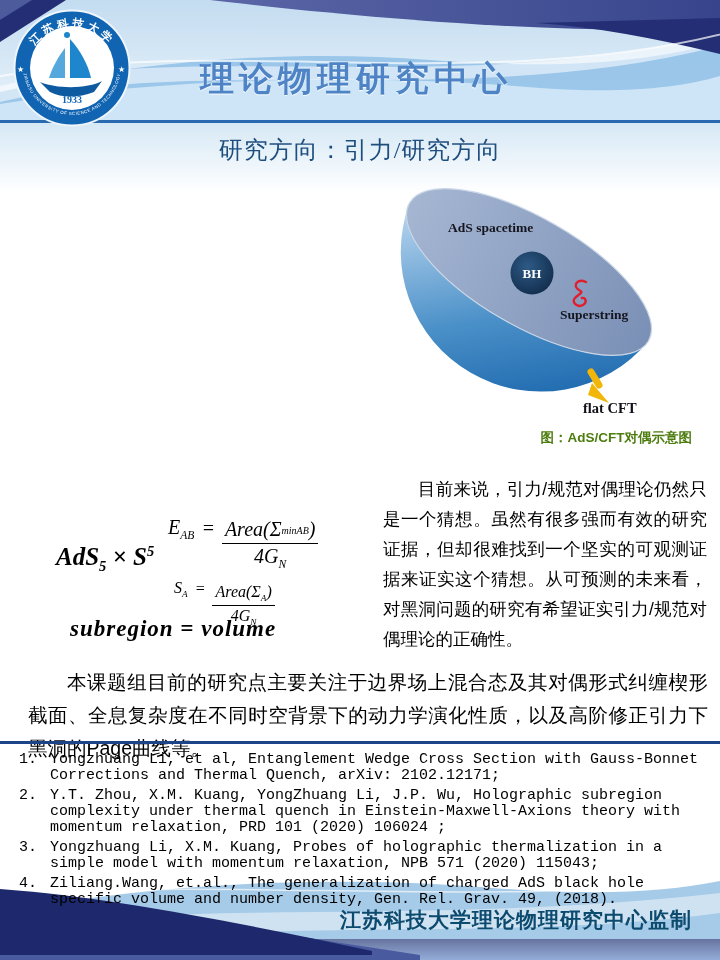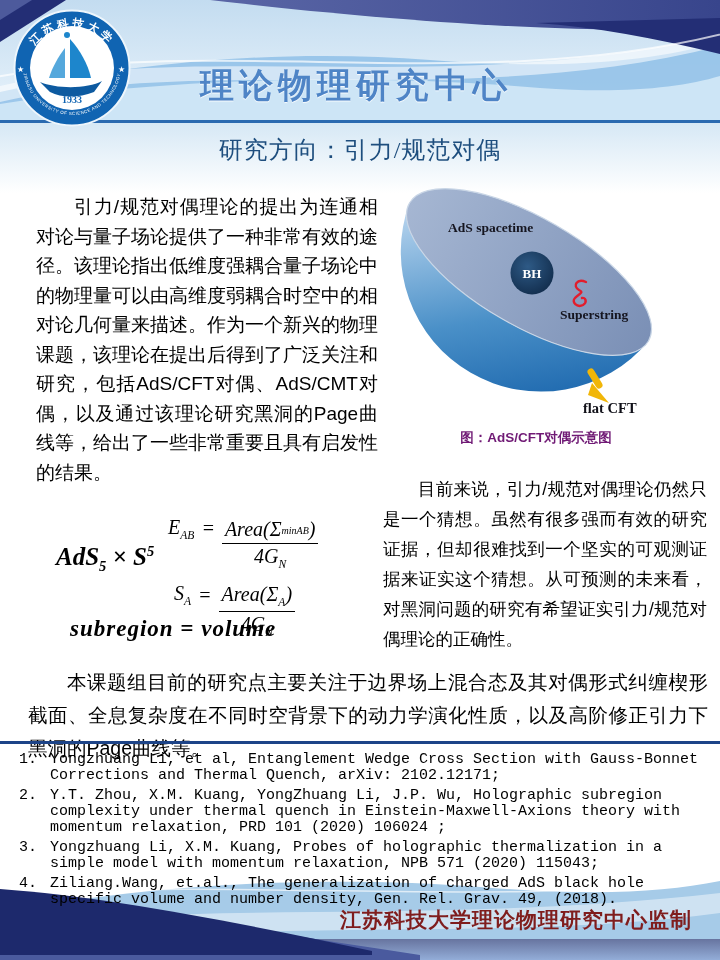--- a/index.html
+++ b/index.html
@@ -3,63 +3,63 @@
 <meta charset="utf-8">
 <style>
   html,body{margin:0;padding:0;background:#888;}
   .poster{position:relative;width:720px;height:960px;overflow:hidden;background:#ffffff;
           font-family:"Liberation Sans",sans-serif;color:#000;}
   .abs{position:absolute;}
   p{margin:0;}
 
   .header-svg{left:0;top:0;width:720px;height:123px;z-index:1;}
   .logo-svg{left:12px;top:8px;width:120px;height:120px;z-index:4;}
-  .title{left:200px;top:63px;width:360px;z-index:3;font-family:"Liberation Serif",serif;
+  .title{left:200px;top:56px;width:360px;z-index:3;font-family:"Liberation Serif",serif;
          font-size:34px;font-weight:bold;letter-spacing:5px;color:#4e84c6;
          text-shadow:0 1px 1px rgba(255,255,255,.9);}
   .subtitle-zone{left:0;top:123px;width:720px;height:70px;background:linear-gradient(#d6e8f5,#ffffff);}
   .subtitle{left:0;top:134px;width:720px;text-align:center;font-family:"Liberation Serif",serif;
             font-size:24px;color:#1e4e7e;letter-spacing:1px;}
 
   .intro{left:36px;top:192px;width:342px;font-size:19px;line-height:29.5px;
          text-align:justify;text-indent:2em;}
   .outlook{left:383px;top:474px;width:324px;font-size:17.5px;line-height:30px;
            text-align:justify;text-indent:2em;}
   .focus{left:28px;top:666px;width:680px;font-size:19.5px;line-height:33px;
          text-align:justify;text-indent:2em;}
 
   .diagram-svg{left:396px;top:186px;width:312px;height:242px;}
-  .caption{left:380px;top:429px;width:312px;text-align:center;font-size:13.5px;
-           font-weight:600;color:#701a75;}
+  .caption{left:380px;top:429px;width:312px;text-align:right;font-size:13.5px;
+           font-weight:600;color:#4d7c0f;}
 
   .formula{position:absolute;font-family:"Liberation Serif",serif;font-style:italic;color:#000;}
   #f-er{left:56px;top:470px;font-size:27px;font-weight:bold;letter-spacing:1px;}
   #f-eab{left:168px;top:486px;font-size:20px;}
   #f-ads{left:56px;top:543px;font-size:25px;font-weight:bold;}
-  #f-sa{left:174px;top:551px;font-size:20px;}
+  #f-sa{left:174px;top:551px;font-size:16px;}
   #f-cx{left:70px;top:616px;font-size:23px;font-weight:600;letter-spacing:1px;}
   .frac-row{display:flex;align-items:center;gap:7px;}
   .frac{display:inline-flex;flex-direction:column;align-items:center;}
   .frac .num{border-bottom:1.5px solid #000;padding:0 3px 2px;margin-top:32px;}
   .frac .den{padding-top:1px;}
   .formula sub{font-size:.58em;}
   .formula sup{font-size:.58em;}
   .supsub{display:inline-flex;flex-direction:row;font-size:.5em;line-height:1.05;
           vertical-align:2px;font-style:italic;}
 
   .divider{left:0;top:741px;width:720px;height:3px;background:#1d4488;}
   .pubs{left:16px;top:752px;width:700px;z-index:2;}
   .pubs-heading{font-family:"Liberation Serif",serif;font-size:15.5px;margin-bottom:5px;}
   .pubs ol{margin:0;padding-left:30px;font-family:Liberation Mono, monospace;
            font-size:15px;line-height:16px;}
   .pubs li{margin-bottom:4px;padding-left:4px;}
 
   .footer-svg{left:0;top:855px;width:720px;height:105px;z-index:1;}
   .footer-credit{right:28px;top:906px;font-family:Liberation Serif, serif;font-size:21px;
-                 font-weight:bold;color:#7f1d1d;letter-spacing:1px;z-index:5;}
+                 font-weight:bold;color:#0c4a6e;letter-spacing:1px;z-index:5;}
 </style>
 </head>
 <body>
 
 <div class="poster">
 
   <svg class="abs header-svg" viewBox="0 0 720 123" preserveAspectRatio="none">
     <defs>
       <linearGradient id="hbg" x1="0" y1="0" x2="0" y2="1">
         <stop offset="0" stop-color="#c3dcf0"></stop>
@@ -99,23 +99,22 @@
     <text x="106" y="64" font-size="8" fill="#ffffff">★</text>
     <circle cx="55" cy="27" r="3" fill="#1d86cc"></circle>
     <path d="M 58,31 C 68,42 76,56 79,70 L 58,70 Z" fill="#1d86cc"></path>
     <path d="M 53,40 C 46,49 40,60 37,70 L 53,70 Z" fill="#55a8dc"></path>
     <path d="M 28,74 C 44,81 76,81 90,73 L 82,84 C 66,90 50,90 38,84 Z" fill="#0d5aa0"></path>
     <text x="60" y="95" font-size="10" font-weight="bold" fill="#1064b2" text-anchor="middle" font-family="Liberation Serif, serif">1933</text>
   </svg>
 
   <div class="abs title">理论物理研究中心</div>
   <div class="abs subtitle-zone"></div>
-  <div class="abs subtitle">研究方向：引力/规范对偶</div>
-
-  <p class="abs intro">引力/规范对偶理论的提出为连通相对论与量子场论提供了一种非常有效的途径。该理论指出低维度强耦合量子场论中的物理量可以由高维度弱耦合时空中的相对论几何量来描述。作为一个新兴的物理课题，该理论在提出后得到了广泛关注和研究，包括AdS/CFT对偶、AdS/CMT对偶，以及通过该理论研究黑洞的Page曲线等，给出了一些非常重要且具有启发性的结果。</p>
+  <div class="abs subtitle">研究方向：引力/研究方向</div>
+
 
   <svg class="abs diagram-svg" viewBox="0 0 312 242">
     <defs>
       <linearGradient id="bowlG" gradientUnits="userSpaceOnUse" x1="-90" y1="-30" x2="50" y2="140">
         <stop offset="0" stop-color="#b7d4ee"></stop>
         <stop offset="0.55" stop-color="#4a90c8"></stop>
         <stop offset="1" stop-color="#1a65ac"></stop>
       </linearGradient>
       <linearGradient id="faceG" gradientUnits="userSpaceOnUse" x1="-138" y1="0" x2="138" y2="0">
         <stop offset="0" stop-color="#a5b6d2"></stop>

